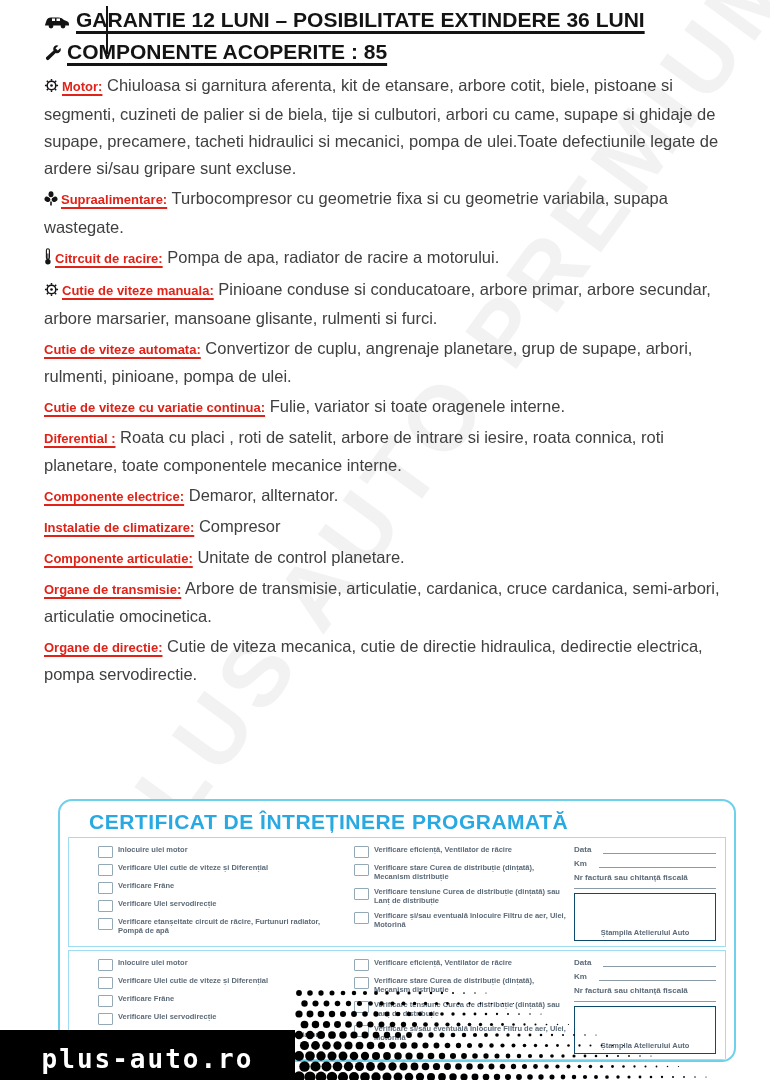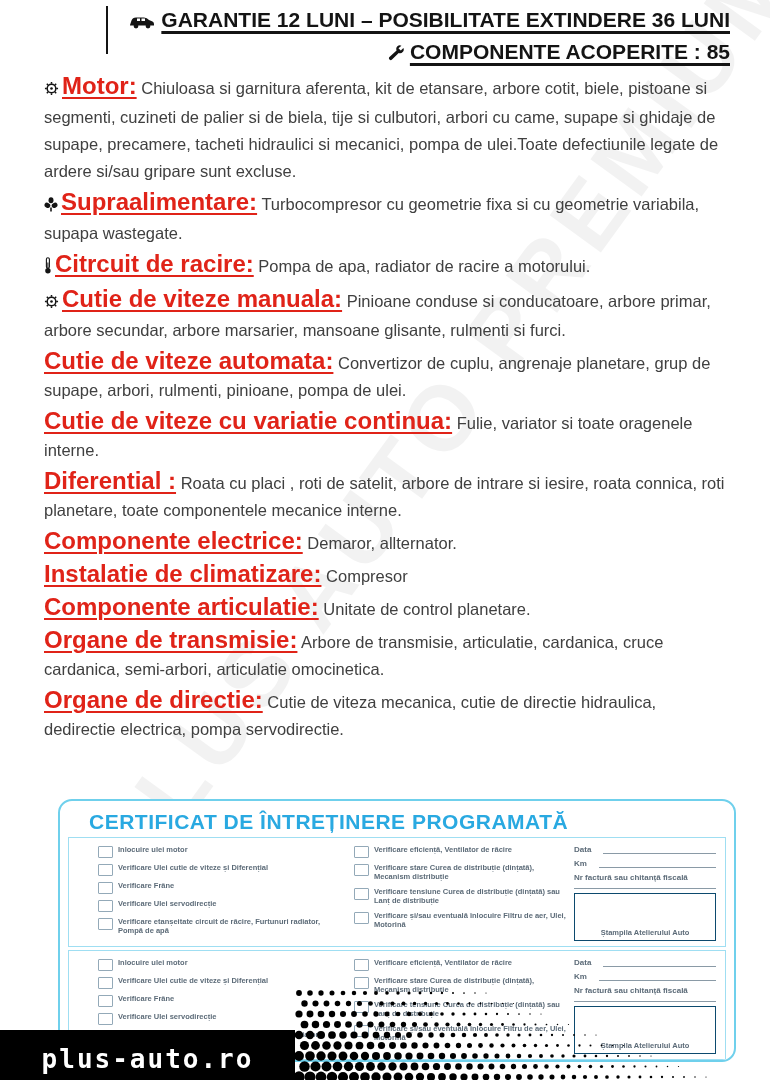--- a/index.html
+++ b/index.html
@@ -2,27 +2,27 @@
 <html><head>
 <meta charset="utf-8">
 <style>
   html,body{margin:0;padding:0;}
   .page{position:relative;width:770px;height:1080px;background:#ffffff;overflow:hidden;
         font-family:"Liberation Sans",sans-serif;color:#1d1d1d;}
   .watermark{position:absolute;left:-80px;top:430px;width:950px;text-align:center;
         font-size:92px;font-weight:bold;letter-spacing:8px;color:rgba(125,125,125,0.10);
         transform:rotate(-54deg);transform-origin:center;white-space:nowrap;z-index:0;pointer-events:none;}
   .content{position:relative;z-index:1;padding:6px 40px 0 44px;}
-  .titleline{ text-align:right;font-weight:bold;color:#141414;margin:2px 0 6px;}
+  .titleline{ text-align:left;font-weight:bold;color:#141414;margin:2px 0 6px;}
   .t1{font-size:21px;}
   .t2{font-size:21px;}
   .titletext{text-decoration:underline;text-decoration-thickness:2.5px;text-underline-offset:4px;}
   .cursor{position:absolute;left:106px;top:6px;width:2px;height:48px;background:#141414;}
   .sec{font-size:16.5px;line-height:27px;margin:0 0 3px;}
-  .sec .h{color:#e02318;font-weight:bold;font-size:24px;
+  .sec .h{color:#e02318;font-weight:bold;font-size:13px;
           text-decoration:underline;text-decoration-thickness:2px;text-underline-offset:3px;}
   .sec .b{color:#404040;}
   .sicon{display:inline-block;vertical-align:-2px;margin-right:3px;}
   .hicon{display:inline-block;vertical-align:-2px;margin-right:6px;}
   
   .cert{position:absolute;left:58px;top:799px;width:678px;height:263px;background:#fff;
         border:2px solid #6fd0ec;border-radius:14px;overflow:hidden;z-index:2;box-sizing:border-box;}
   .cert-title{margin:9px 29px 3px;font-size:21px;font-weight:bold;color:#29a9e1;letter-spacing:0.5px;}
   .cert-block{border:1px solid #9fdef2;margin:3px 8px;padding:7px 9px 5px;display:grid;
         grid-template-columns:250px 234px 1fr;column-gap:6px;background:#fff;}

